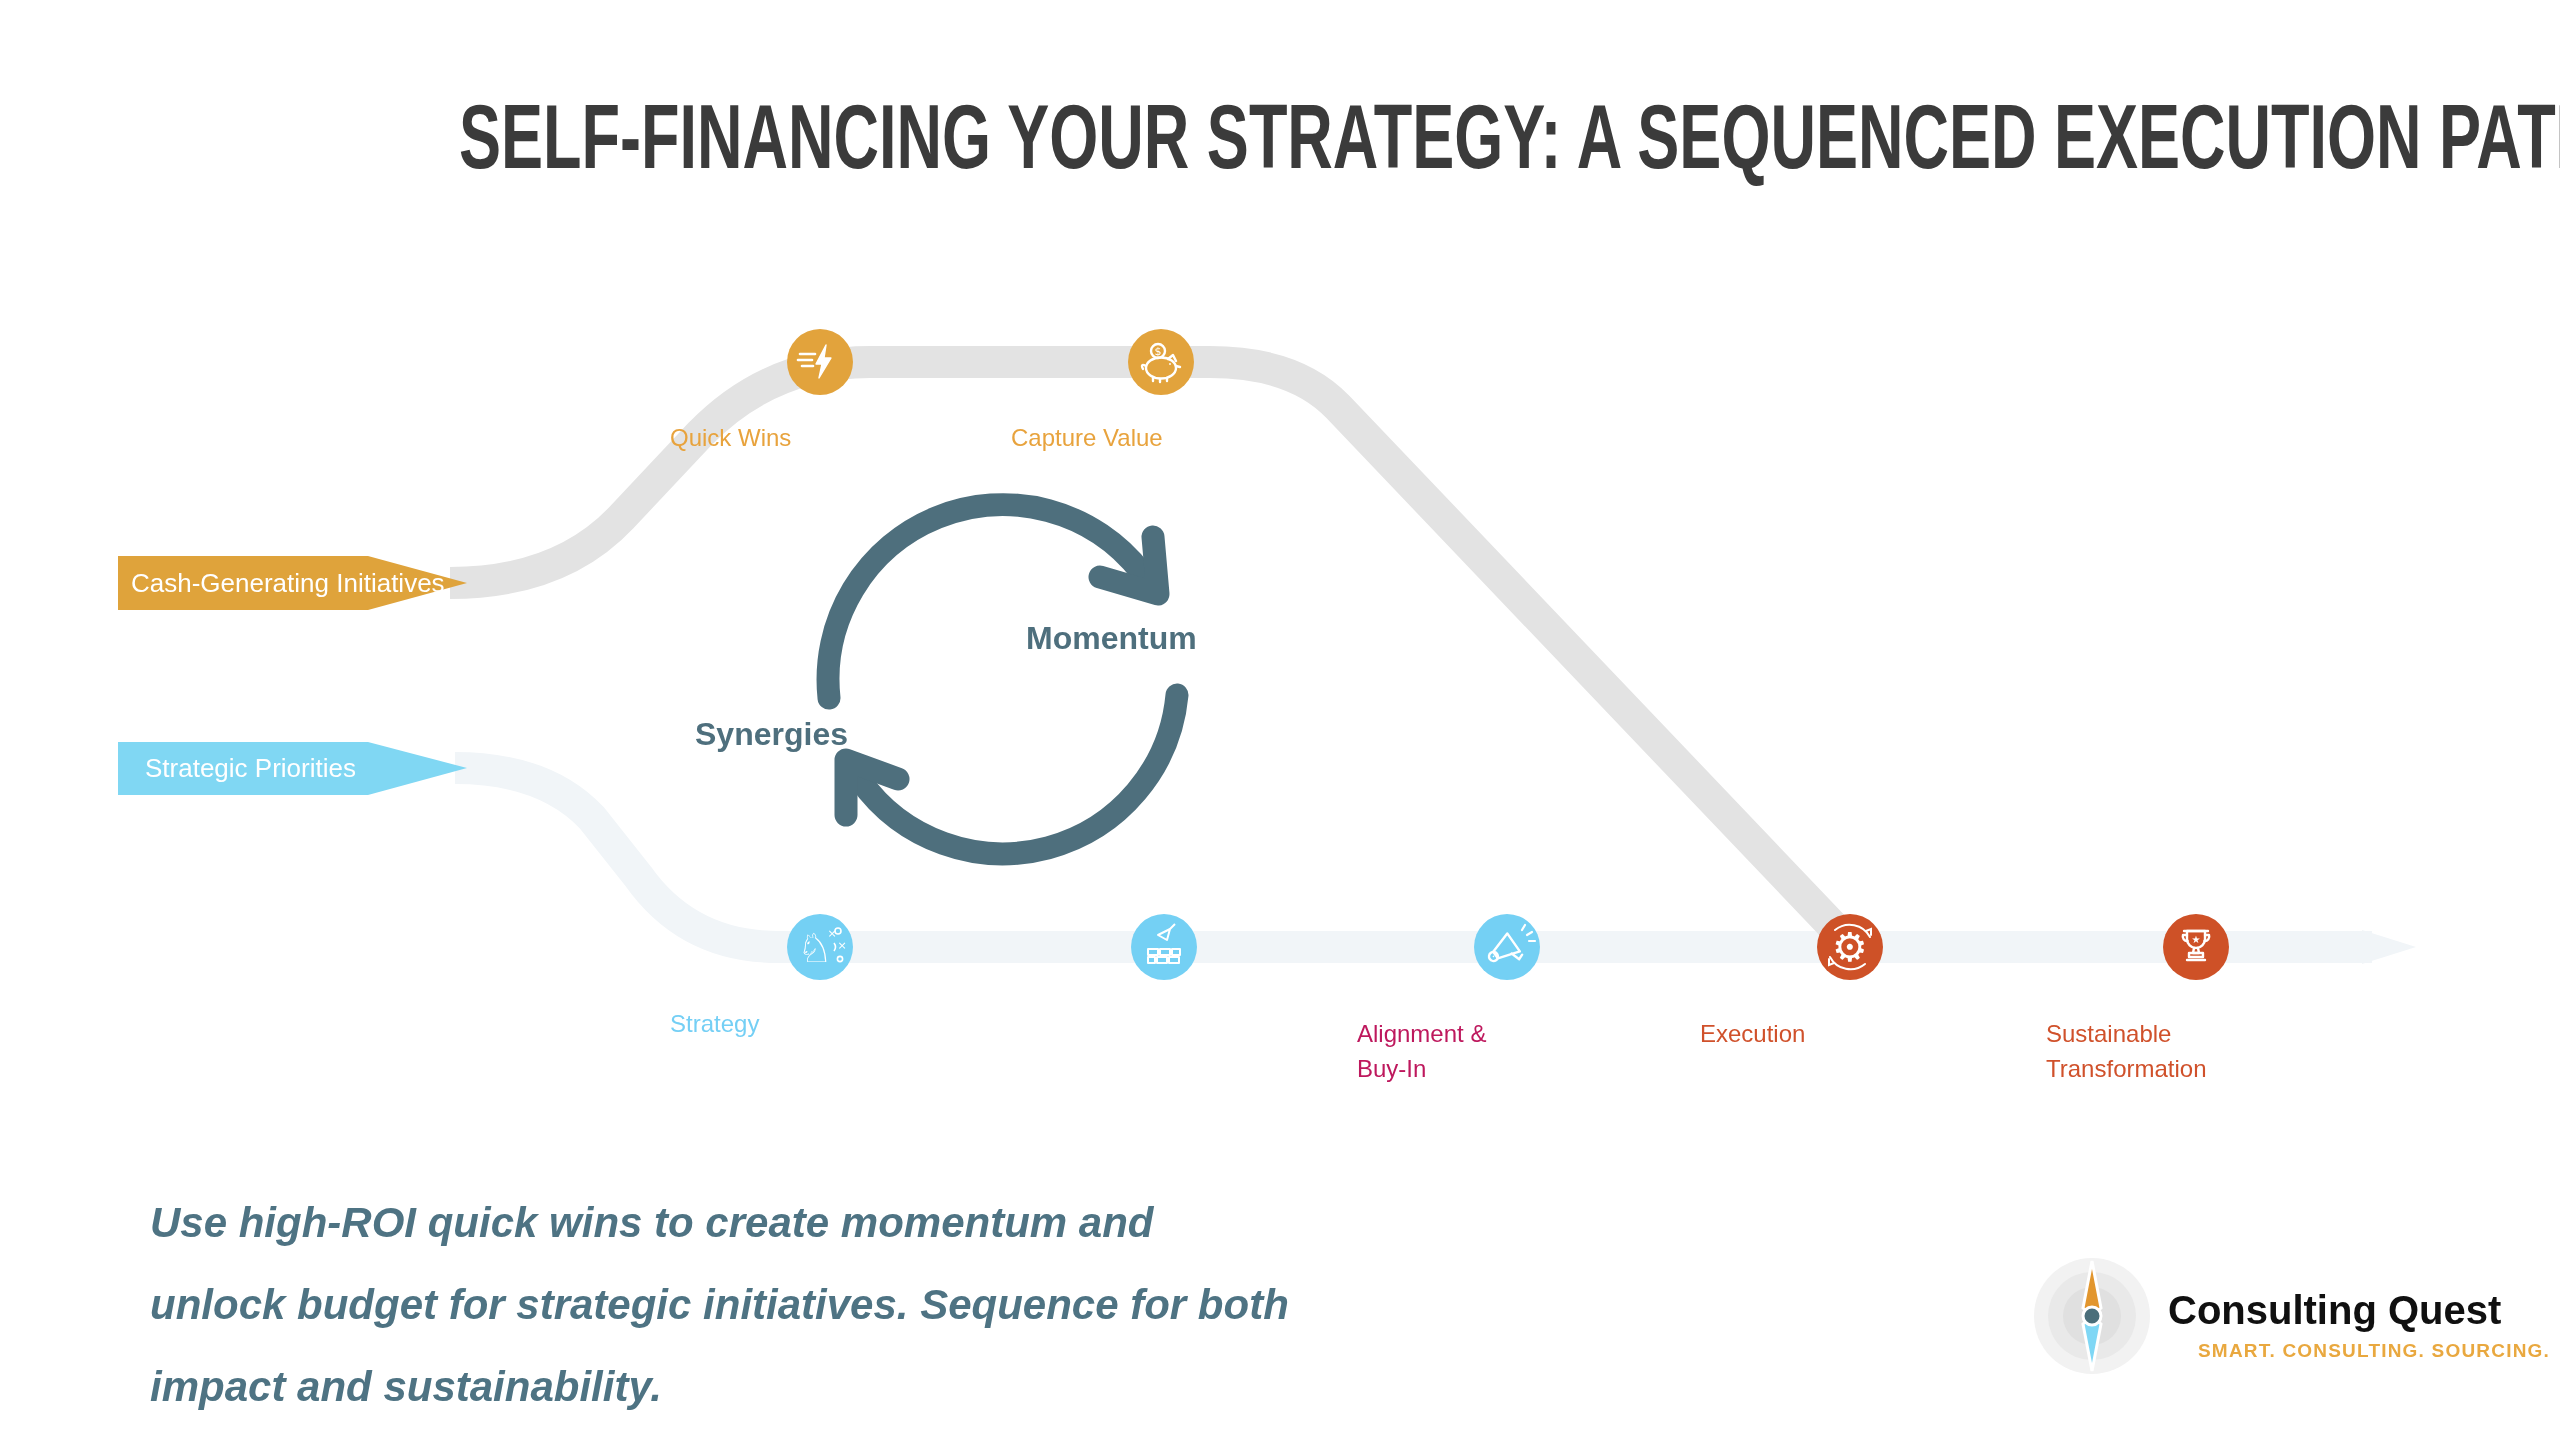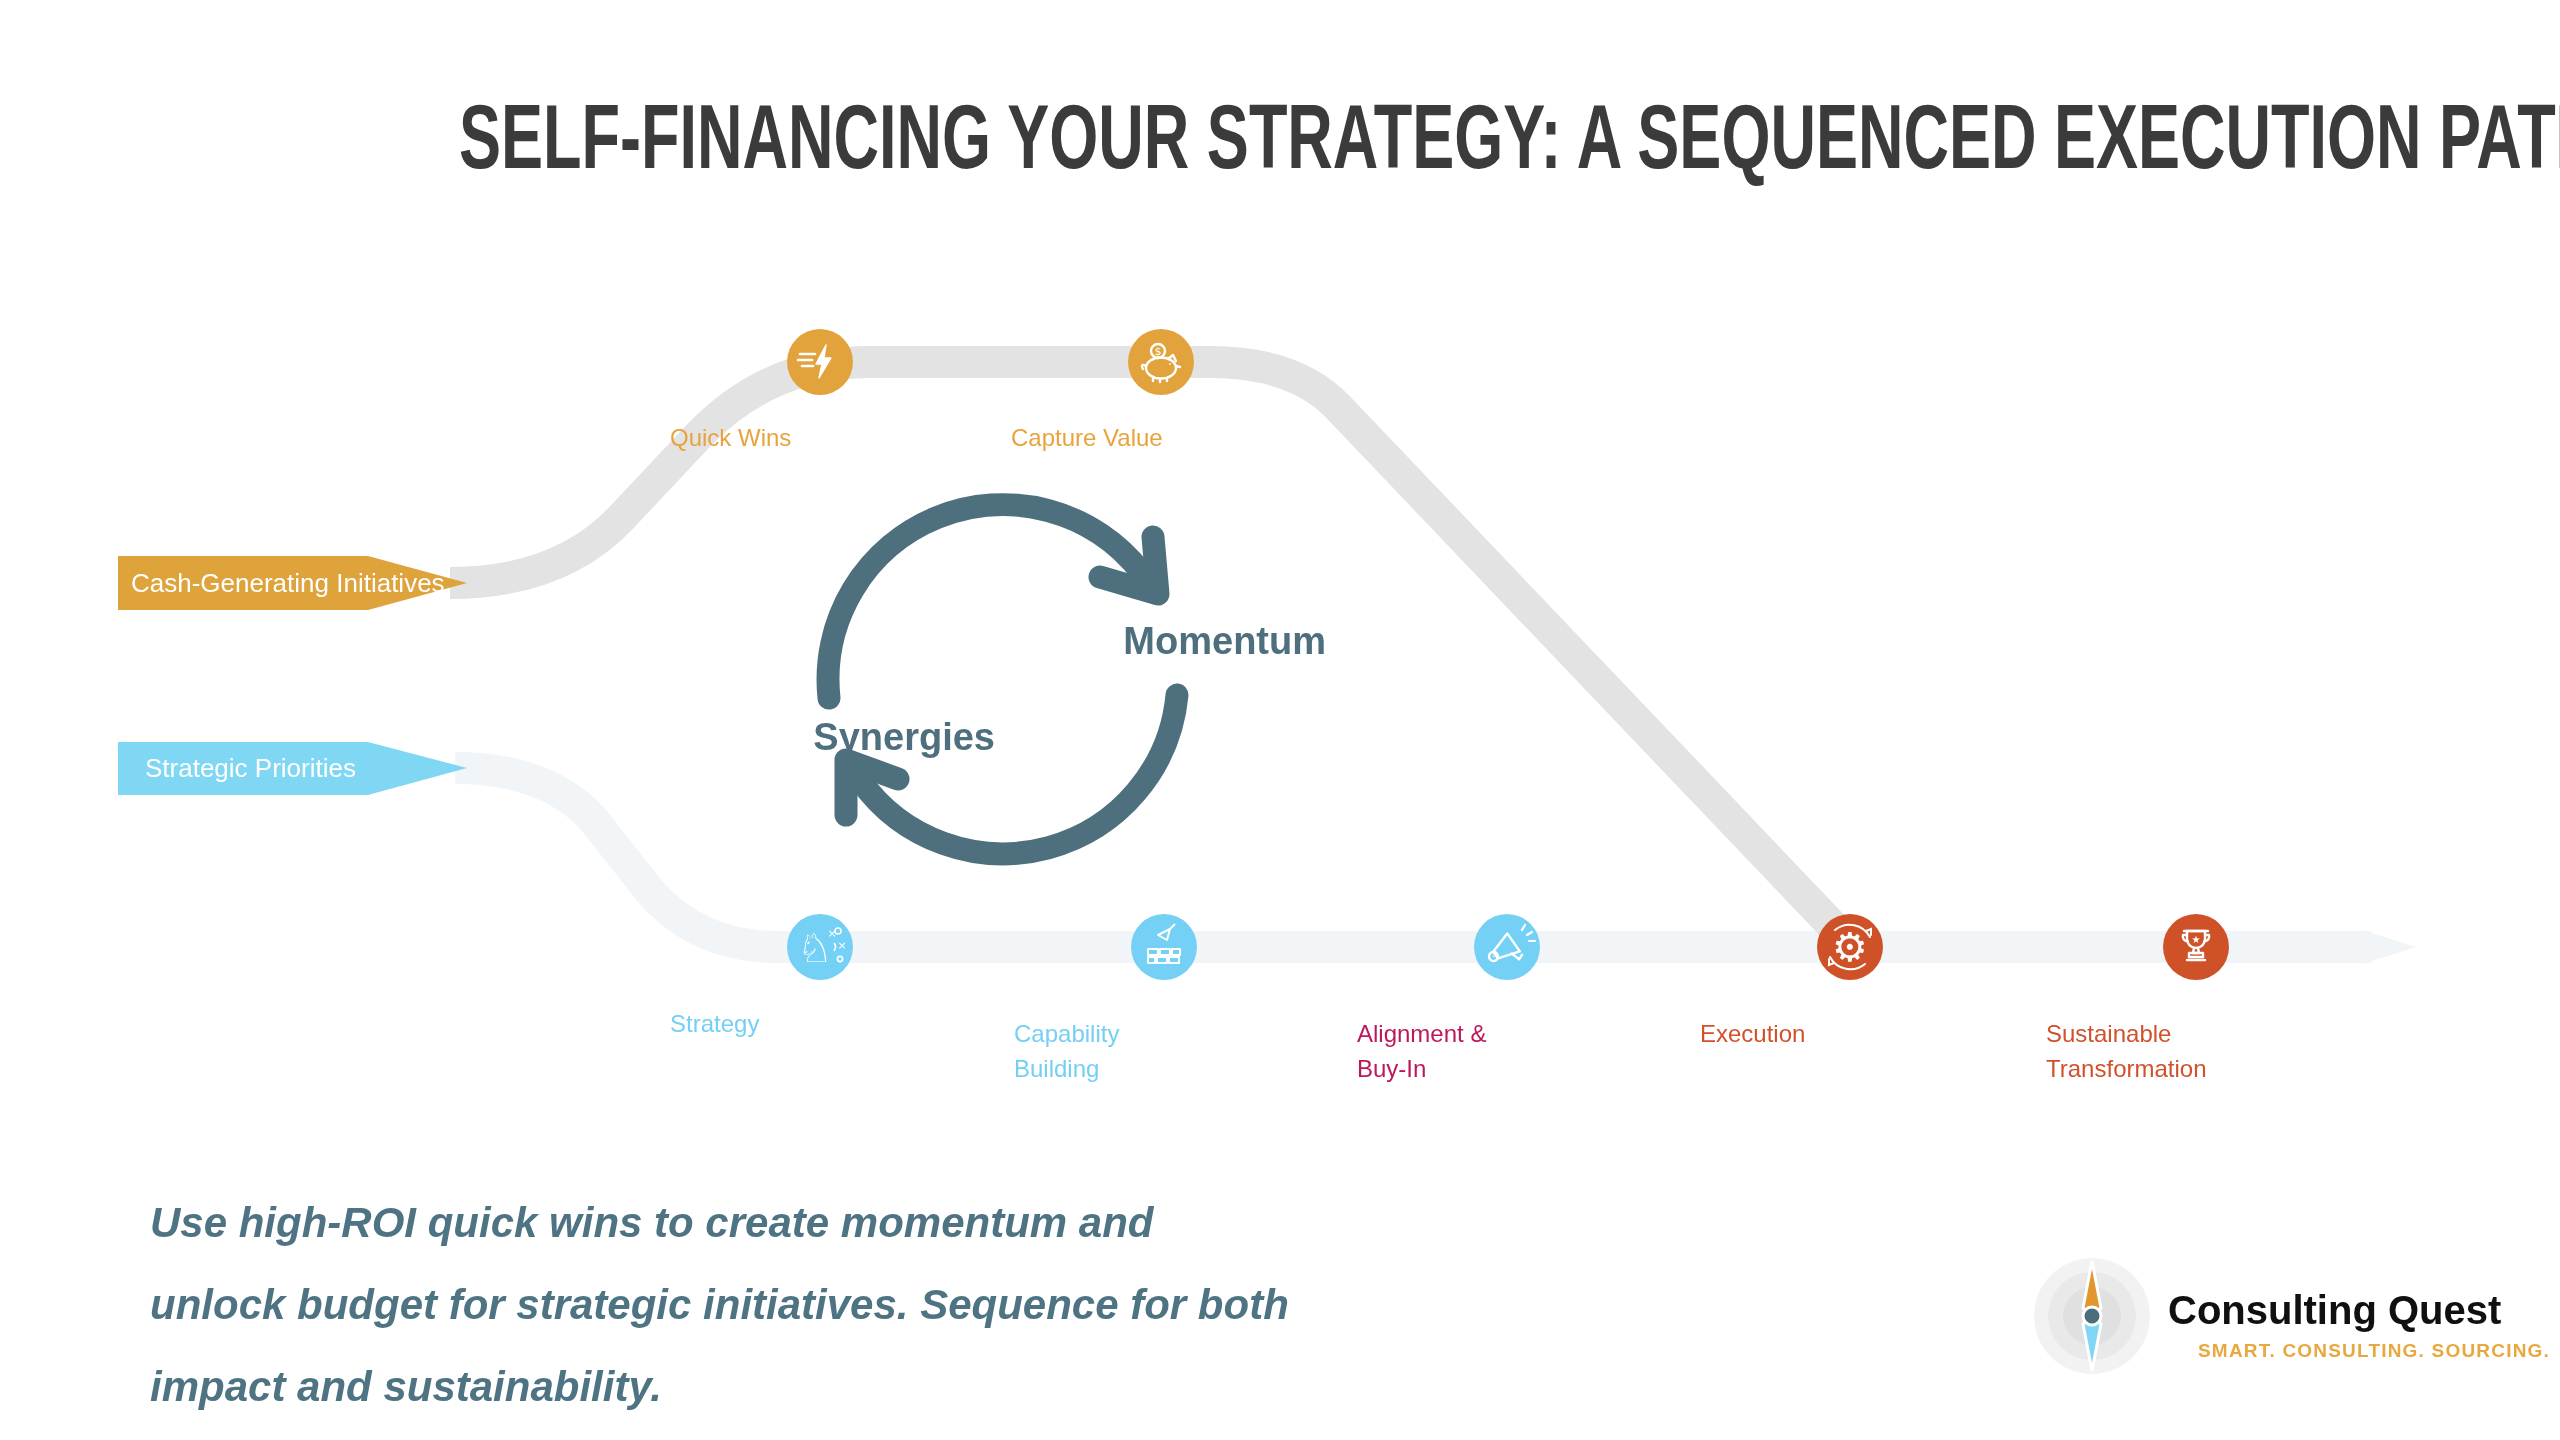--- a/index.html
+++ b/index.html
@@ -5,21 +5,21 @@
   html,body{margin:0;padding:0;background:#ffffff;}
   #page{position:relative;width:2560px;height:1440px;background:#ffffff;overflow:hidden;
         font-family:"Liberation Sans", sans-serif;}
   .abs{position:absolute;}
   #title-wrap{top:86px;left:0;width:2560px;text-align:center;}
   #title-wrap .title-inner{display:inline-block;transform:scaleX(0.70);transform-origin:50% 50%;
         font-size:90px;font-weight:800;letter-spacing:0;white-space:nowrap;}
   .banner-label{height:54px;line-height:54px;font-size:26px;color:#ffffff;white-space:nowrap;}
   .step-label{width:300px;text-align:left;font-size:24px;line-height:35px;font-weight:500;
         white-space:pre-line;}
-  .cycle-label{width:300px;text-align:right;font-size:38px;font-weight:700;}
+  .cycle-label{width:300px;text-align:left;font-size:32px;font-weight:700;}
   #callout{left:150px;top:1182px;width:1360px;font-size:42px;line-height:82px;
         font-weight:700;font-style:italic;white-space:pre-line;}
   #logo-name{left:2168px;top:1288px;width:340px;font-size:40px;font-weight:800;color:#101010;
         white-space:nowrap;}
   #logo-tagline{left:2168px;top:1340px;width:330px;font-size:19px;font-weight:700;
         letter-spacing:1.2px;text-align:center;white-space:nowrap;margin-left:30px;}
   svg text{font-family:"DejaVu Sans", sans-serif;}
 </style>
 </head>
 <body>
@@ -143,22 +143,20 @@
   <div class="abs banner-label" style="left:131px;top:556px;">Cash-Generating Initiatives</div>
   <div class="abs banner-label" style="left:131px;top:741px;margin-left:14px;">Strategic Priorities</div>
 
   <div class="abs step-label" style="left: 670px; top: 420px; color: rgb(232, 163, 61);">Quick Wins</div>
   <div class="abs step-label" style="left: 1011px; top: 420px; color: rgb(232, 163, 61);">Capture Value</div>
 
   <div class="abs cycle-label" style="left: 1026px; top: 620px; color: rgb(78, 111, 125);">Momentum</div>
   <div class="abs cycle-label" style="left: 695px; top: 716px; color: rgb(78, 111, 125);">Synergies</div>
 
   <div class="abs step-label" style="left: 670px; top: 1006px; color: rgb(116, 207, 245);">Strategy</div>
-  <div class="abs step-label" style="left: 1014px; top: 1016px; color: rgb(116, 207, 245);">Capability
-Building</div>
   <div class="abs step-label" style="left: 1357px; top: 1016px; color: #be185d;">Alignment &amp;
 Buy-In</div>
   <div class="abs step-label" style="left: 1700px; top: 1016px; color: rgb(208, 81, 43);">Execution</div>
   <div class="abs step-label" style="left: 2046px; top: 1016px; color: rgb(208, 81, 43);">Sustainable
 Transformation</div>
 
   <div class="abs" id="callout" style="color: rgb(78, 115, 131);">Use high-ROI quick wins to create momentum and
 unlock budget for strategic initiatives. Sequence for both
 impact and sustainability.</div>
 

